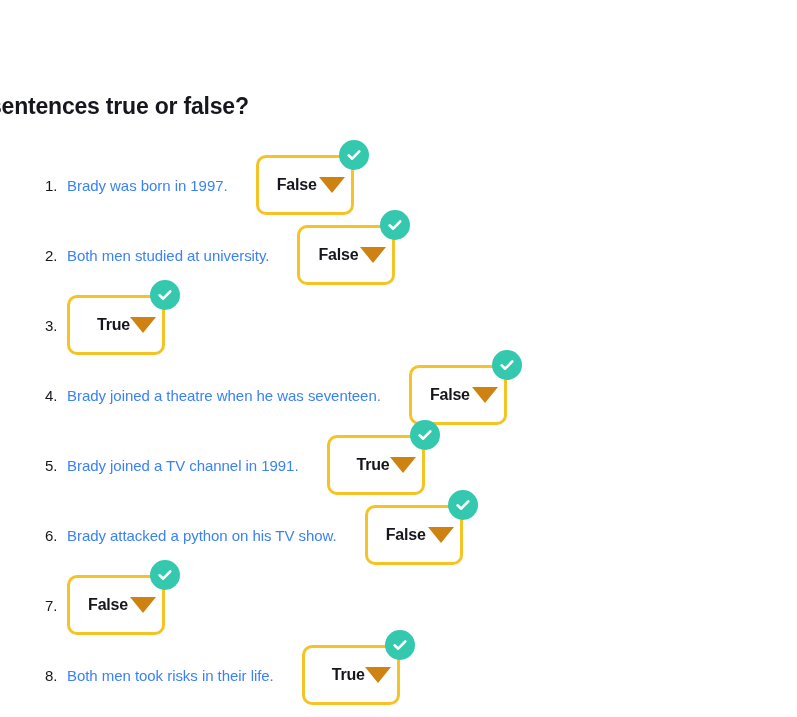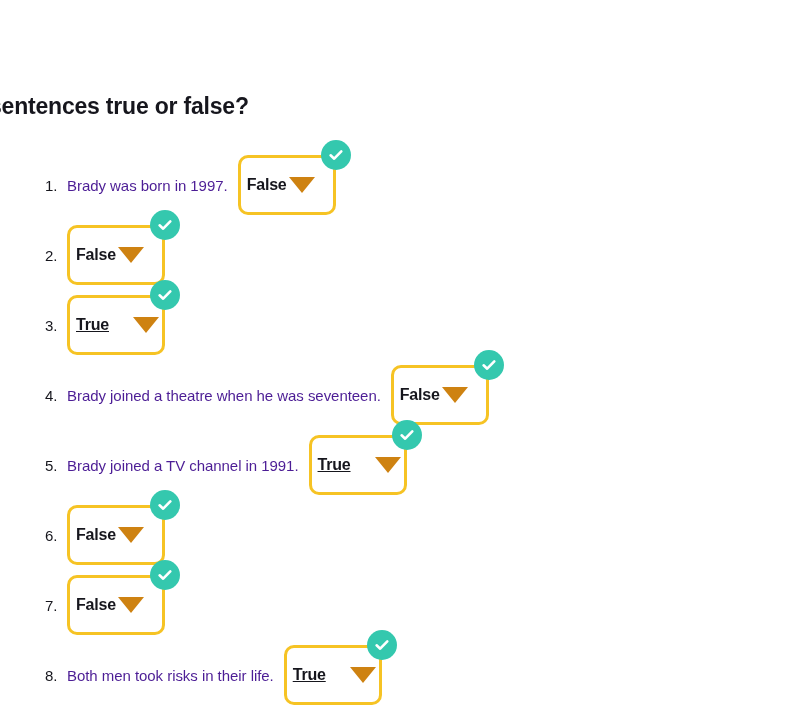--- a/index.html
+++ b/index.html
@@ -50,46 +50,46 @@
     white-space: nowrap;
   }
   .q-number {
     font-size: 15px;
     color: #16161d;
     width: 22px;
     flex: 0 0 22px;
   }
   .q-text {
     font-size: 15px;
-    color: #4c1d95;
+    color: #3b82f6;
     letter-spacing: -0.05px;
-    padding-right: 10px;
+    padding-right: 28px;
   }
 
   
   .answer-wrap {
     position: relative;
     flex: 0 0 auto;
   }
   .answer-box {
     box-sizing: border-box;
     width: 98px;
     height: 60px;
     border: 3px solid #F6C324;
     border-radius: 10px;
     background: #ffffff;
     display: flex;
     align-items: center;
-    justify-content: flex-start;
+    justify-content: flex-end;
     gap: 2px;
     padding: 0 6px;
     position: relative;
     z-index: 2;
   }
-  .answer-box.wide-gap { gap: 24px; text-decoration: underline; }
+  .answer-box.wide-gap { gap: 0; }
   .answer-label {
     font-size: 16px;
     font-weight: bold;
     color: #16161d;
     letter-spacing: -0.2px;
   }
   .caret-icon {
     width: 0;
     height: 0;
     border-left: 13px solid transparent;
@@ -131,20 +131,21 @@
             <svg width="18" height="18" viewBox="0 0 18 18" aria-hidden="true">
               <path d="M3.6 9.3 L7.2 12.7 L14.3 5.4" fill="none" stroke="#ffffff" stroke-width="2.6" stroke-linecap="round" stroke-linejoin="round"></path>
             </svg>
           </span>
         </span>
       </div>
     </div>
     <div class="question-row">
       <div class="question-line">
         <span class="q-number">2.</span>
+        <span class="q-text">Both men studied at university.</span>
         <span class="answer-wrap">
           <div class="answer-box">
             <span class="answer-label">False</span>
             <span class="caret-icon"></span>
           </div>
           <span class="check-badge">
             <svg width="18" height="18" viewBox="0 0 18 18" aria-hidden="true">
               <path d="M3.6 9.3 L7.2 12.7 L14.3 5.4" fill="none" stroke="#ffffff" stroke-width="2.6" stroke-linecap="round" stroke-linejoin="round"></path>
             </svg>
           </span>
@@ -197,20 +198,21 @@
             <svg width="18" height="18" viewBox="0 0 18 18" aria-hidden="true">
               <path d="M3.6 9.3 L7.2 12.7 L14.3 5.4" fill="none" stroke="#ffffff" stroke-width="2.6" stroke-linecap="round" stroke-linejoin="round"></path>
             </svg>
           </span>
         </span>
       </div>
     </div>
     <div class="question-row">
       <div class="question-line">
         <span class="q-number">6.</span>
+        <span class="q-text">Brady attacked a python on his TV show.</span>
         <span class="answer-wrap">
           <div class="answer-box">
             <span class="answer-label">False</span>
             <span class="caret-icon"></span>
           </div>
           <span class="check-badge">
             <svg width="18" height="18" viewBox="0 0 18 18" aria-hidden="true">
               <path d="M3.6 9.3 L7.2 12.7 L14.3 5.4" fill="none" stroke="#ffffff" stroke-width="2.6" stroke-linecap="round" stroke-linejoin="round"></path>
             </svg>
           </span>

